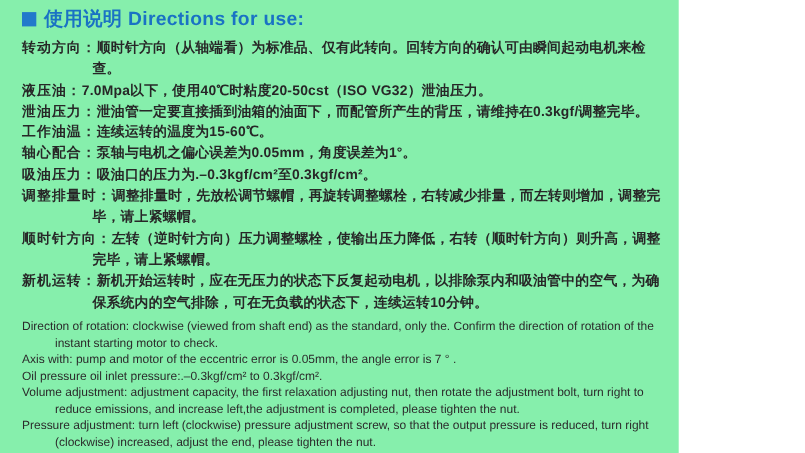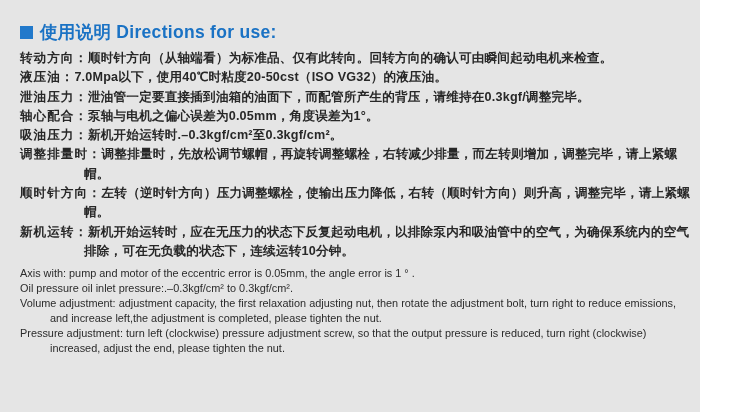--- a/index.html
+++ b/index.html
@@ -4,24 +4,24 @@
 <style>
   * { margin: 0; padding: 0; box-sizing: border-box; }
   html, body { width: 732px; height: 412px; }
   body {
     background: #ffffff;
     font-family: "Liberation Sans", sans-serif;
     color: #232323;
     overflow: hidden;
   }
   .page {
-    width: 700px;
+    width: 617px;
     height: 412px;
-    padding: 20px 6px 0 20px;
-    background: #e5e5e5;
+    padding: 5px 6px 0 20px;
+    background: #86efac;
   }
   .header {
     display: flex;
     align-items: center;
     gap: 7px;
     margin-bottom: 5px;
   }
   .bullet-square {
     width: 13px;
     height: 13px;
@@ -59,30 +59,32 @@
 
 <div class="page">
 
   <div class="header">
     <span class="bullet-square"></span>
     <span class="page-title">使用说明 Directions for use:</span>
   </div>
 
   <div class="zh-section">
     <div class="zh-item"><span class="label">转动方向：</span><span>顺时针方向（从轴端看）为标准品、仅有此转向。回转方向的确认可由瞬间起动电机来检查。</span></div>
-    <div class="zh-item"><span class="label">液压油：</span><span>7.0Mpa以下，使用40℃时粘度20-50cst（ISO VG32）的液压油。</span></div>
+    <div class="zh-item"><span class="label">液压油：</span><span>7.0Mpa以下，使用40℃时粘度20-50cst（ISO VG32）泄油压力。</span></div>
     <div class="zh-item"><span class="label">泄油压力：</span><span>泄油管一定要直接插到油箱的油面下，而配管所产生的背压，请维持在0.3kgf/调整完毕。</span></div>
+    <div class="zh-item"><span class="label">工作油温：</span><span>连续运转的温度为15-60℃。</span></div>
     <div class="zh-item"><span class="label">轴心配合：</span><span>泵轴与电机之偏心误差为0.05mm，角度误差为1°。</span></div>
-    <div class="zh-item"><span class="label">吸油压力：</span><span>新机开始运转时.–0.3kgf/cm²至0.3kgf/cm²。</span></div>
+    <div class="zh-item"><span class="label">吸油压力：</span><span>吸油口的压力为.–0.3kgf/cm²至0.3kgf/cm²。</span></div>
     <div class="zh-item"><span class="label">调整排量时：</span><span>调整排量时，先放松调节螺帽，再旋转调整螺栓，右转减少排量，而左转则增加，调整完毕，请上紧螺帽。</span></div>
     <div class="zh-item"><span class="label">顺时针方向：</span><span>左转（逆时针方向）压力调整螺栓，使输出压力降低，右转（顺时针方向）则升高，调整完毕，请上紧螺帽。</span></div>
     <div class="zh-item"><span class="label">新机运转：</span><span>新机开始运转时，应在无压力的状态下反复起动电机，以排除泵内和吸油管中的空气，为确保系统内的空气排除，可在无负载的状态下，连续运转10分钟。</span></div>
   </div>
 
   <div class="en-section">
-    <div class="en-item">Axis with: pump and motor of the eccentric error is 0.05mm, the angle error is 1 ° .</div>
+    <div class="en-item">Direction of rotation: clockwise (viewed from shaft end) as the standard, only the. Confirm the direction of rotation of  the instant starting motor to check.</div>
+    <div class="en-item">Axis with: pump and motor of the eccentric error is 0.05mm, the angle error is 7 ° .</div>
     <div class="en-item">Oil pressure oil inlet pressure:.–0.3kgf/cm² to 0.3kgf/cm².</div>
     <div class="en-item">Volume adjustment: adjustment capacity, the first relaxation adjusting nut, then rotate the adjustment bolt, turn right to reduce emissions, and increase left,the adjustment is completed, please tighten the nut.</div>
     <div class="en-item">Pressure adjustment: turn left (clockwise) pressure adjustment screw, so that the output pressure is reduced, turn right (clockwise) increased, adjust the end, please tighten the nut.</div>
 
   </div>
 
 </div>
 
 </body></html>

